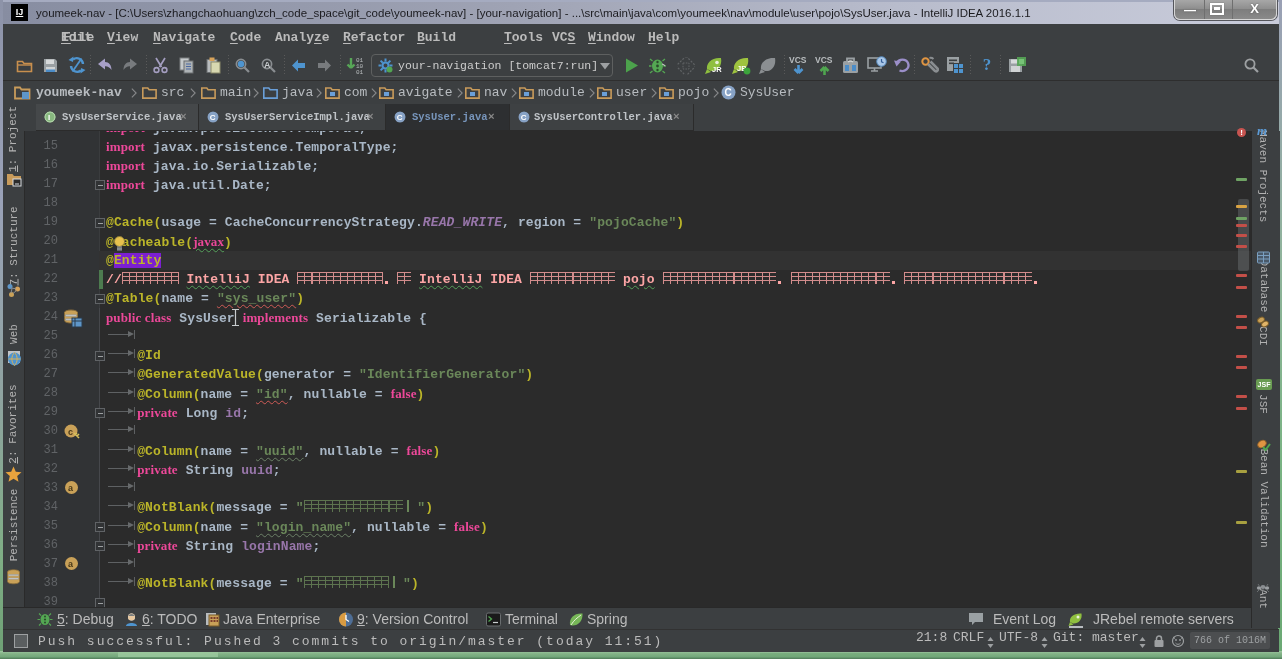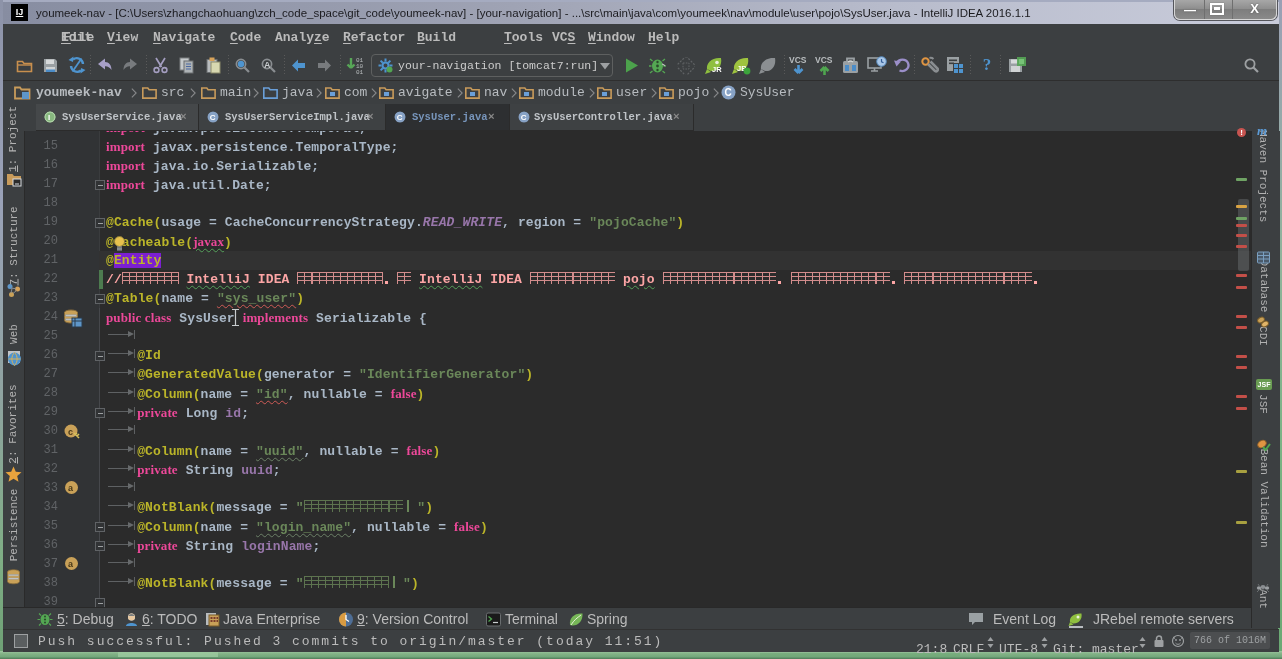--- a/index.html
+++ b/index.html
@@ -65,21 +65,21 @@
 .fold::after{content:"";position:absolute;left:1.5px;top:3.5px;width:5px;height:1px;background:#9da0a2;}
 .mark{width:11px;height:3px;border-radius:1px;}
 .taba{display:inline-block;width:31.2px;height:12px;position:relative;text-decoration:none;background:linear-gradient(#5e6163,#5e6163) no-repeat 2px 6px/20px 1px,linear-gradient(#5e6163,#5e6163) no-repeat 28px 2px/1px 9px;}
 .taba::after{content:"";position:absolute;left:22px;top:3px;border-left:6px solid #66696b;border-top:3.5px solid transparent;border-bottom:3.5px solid transparent;}
 
 #botbar{left:3px;top:607px;width:1248px;height:22px;background:#3C3F41;border-top:1px solid #292929;font-family:"Liberation Sans",sans-serif;font-size:14px;color:#bbbbbb;}
 .bi{top:4px;}
 .bt{top:3px;line-height:16px;}
 #status{left:3px;top:629px;width:1276px;height:22px;background:#3C3F41;border-top:1px solid #323232;color:#bbbbbb;font-size:13px;}
 #statmsg{left:35px;top:4px;letter-spacing:1.97px;font-size:13px;}
-.strt{top:12px;}
+.strt{top:0;}
 #membox{left:1187px;top:2px;width:80px;height:17px;background:#4c4e50;border-radius:2px;color:#9da0a2;font-size:10px;line-height:17px;text-align:center;}
 svg{display:block;}
 </style></head><body>
 <div id="win">
 <div class="abs" id="brdT"></div>
 <div class="abs" id="brdL"></div>
 <div class="abs" id="brdR"></div>
 <div class="abs" id="green"></div>
     <div class="abs" style="left:118px;top:652px;width:100px;height:5px;background:#9ccb9f;opacity:.8;"></div>
     <div class="abs" style="left:760px;top:653px;width:200px;height:4px;background:#6fa877;opacity:.6;"></div>

